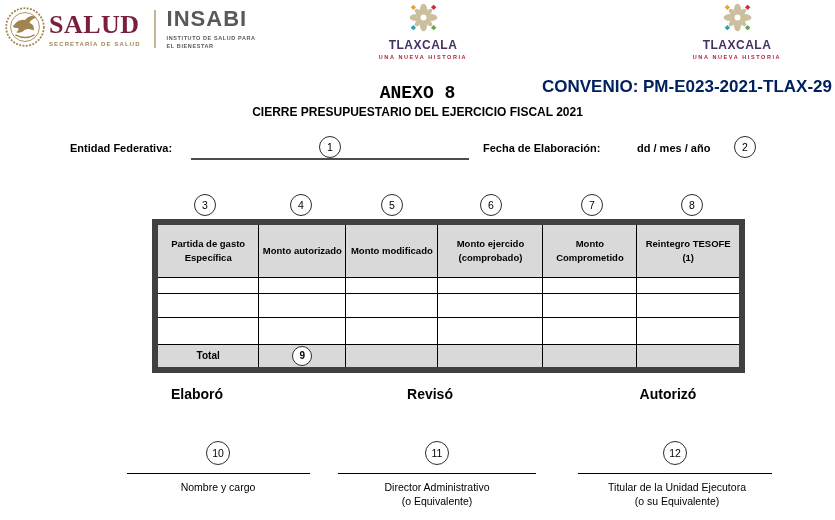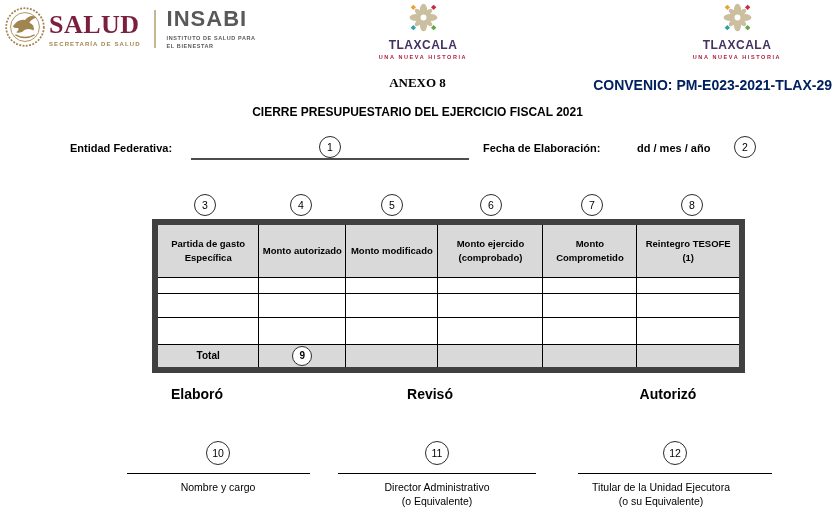--- a/index.html
+++ b/index.html
@@ -43,29 +43,29 @@
     font-weight: bold; font-size: 12px; line-height: 1; letter-spacing: 0.5px;
     color: var(--tlaxcala-purple, #443063); margin-top: 2px;
   }
   .tlx-sub {
     font-size: 5.5px; font-weight: bold; letter-spacing: 1.6px;
     color: var(--historia-red, #ad1e40); margin-top: 3px;
   }
 
   .convenio {
     position: absolute; right: 3px; top: 77px;
-    font-size: 14px; font-weight: bold; color: var(--convenio-navy, #002060);
+    font-size: 17px; font-weight: bold; color: var(--convenio-navy, #002060);
     white-space: nowrap;
   }
 
   
   .annex-title {
-    position: absolute; left: 0; top: 75px; width: 100%;
-    text-align: center; font-family: Liberation Serif, serif;
-    font-weight: bold; font-size: 13px;
+    position: absolute; left: 0; top: 83px; width: 100%;
+    text-align: center; font-family: Liberation Mono, monospace;
+    font-weight: bold; font-size: 18px;
   }
   .doc-title {
     position: absolute; left: 0; top: 105px; width: 100%;
     text-align: center; font-weight: bold; font-size: 12px;
   }
 
   
   .lbl { position: absolute; font-size: 11px; font-weight: bold; white-space: nowrap; }
   .entidad-line { position: absolute; left: 191px; top: 158px; width: 278px; border-top: 2px solid #4d4d4d; }
 
@@ -274,18 +274,18 @@
   <div class="sig-line" style="left:578px; width:194px;"></div>
 
   <div class="sig-caption" style="left:123px; width:190px;">
     <div>Nombre y cargo</div>
     <div></div>
   </div>
   <div class="sig-caption" style="left:337px; width:200px;">
     <div>Director Administrativo</div>
     <div>(o Equivalente)</div>
   </div>
-  <div class="sig-caption" style="left:556px; width:210px;">
+  <div class="sig-caption" style="left:572px; width:210px;">
     <div>Titular de la Unidad Ejecutora</div>
     <div>(o su Equivalente)</div>
   </div>
 
 </div>
 
 </body></html>

